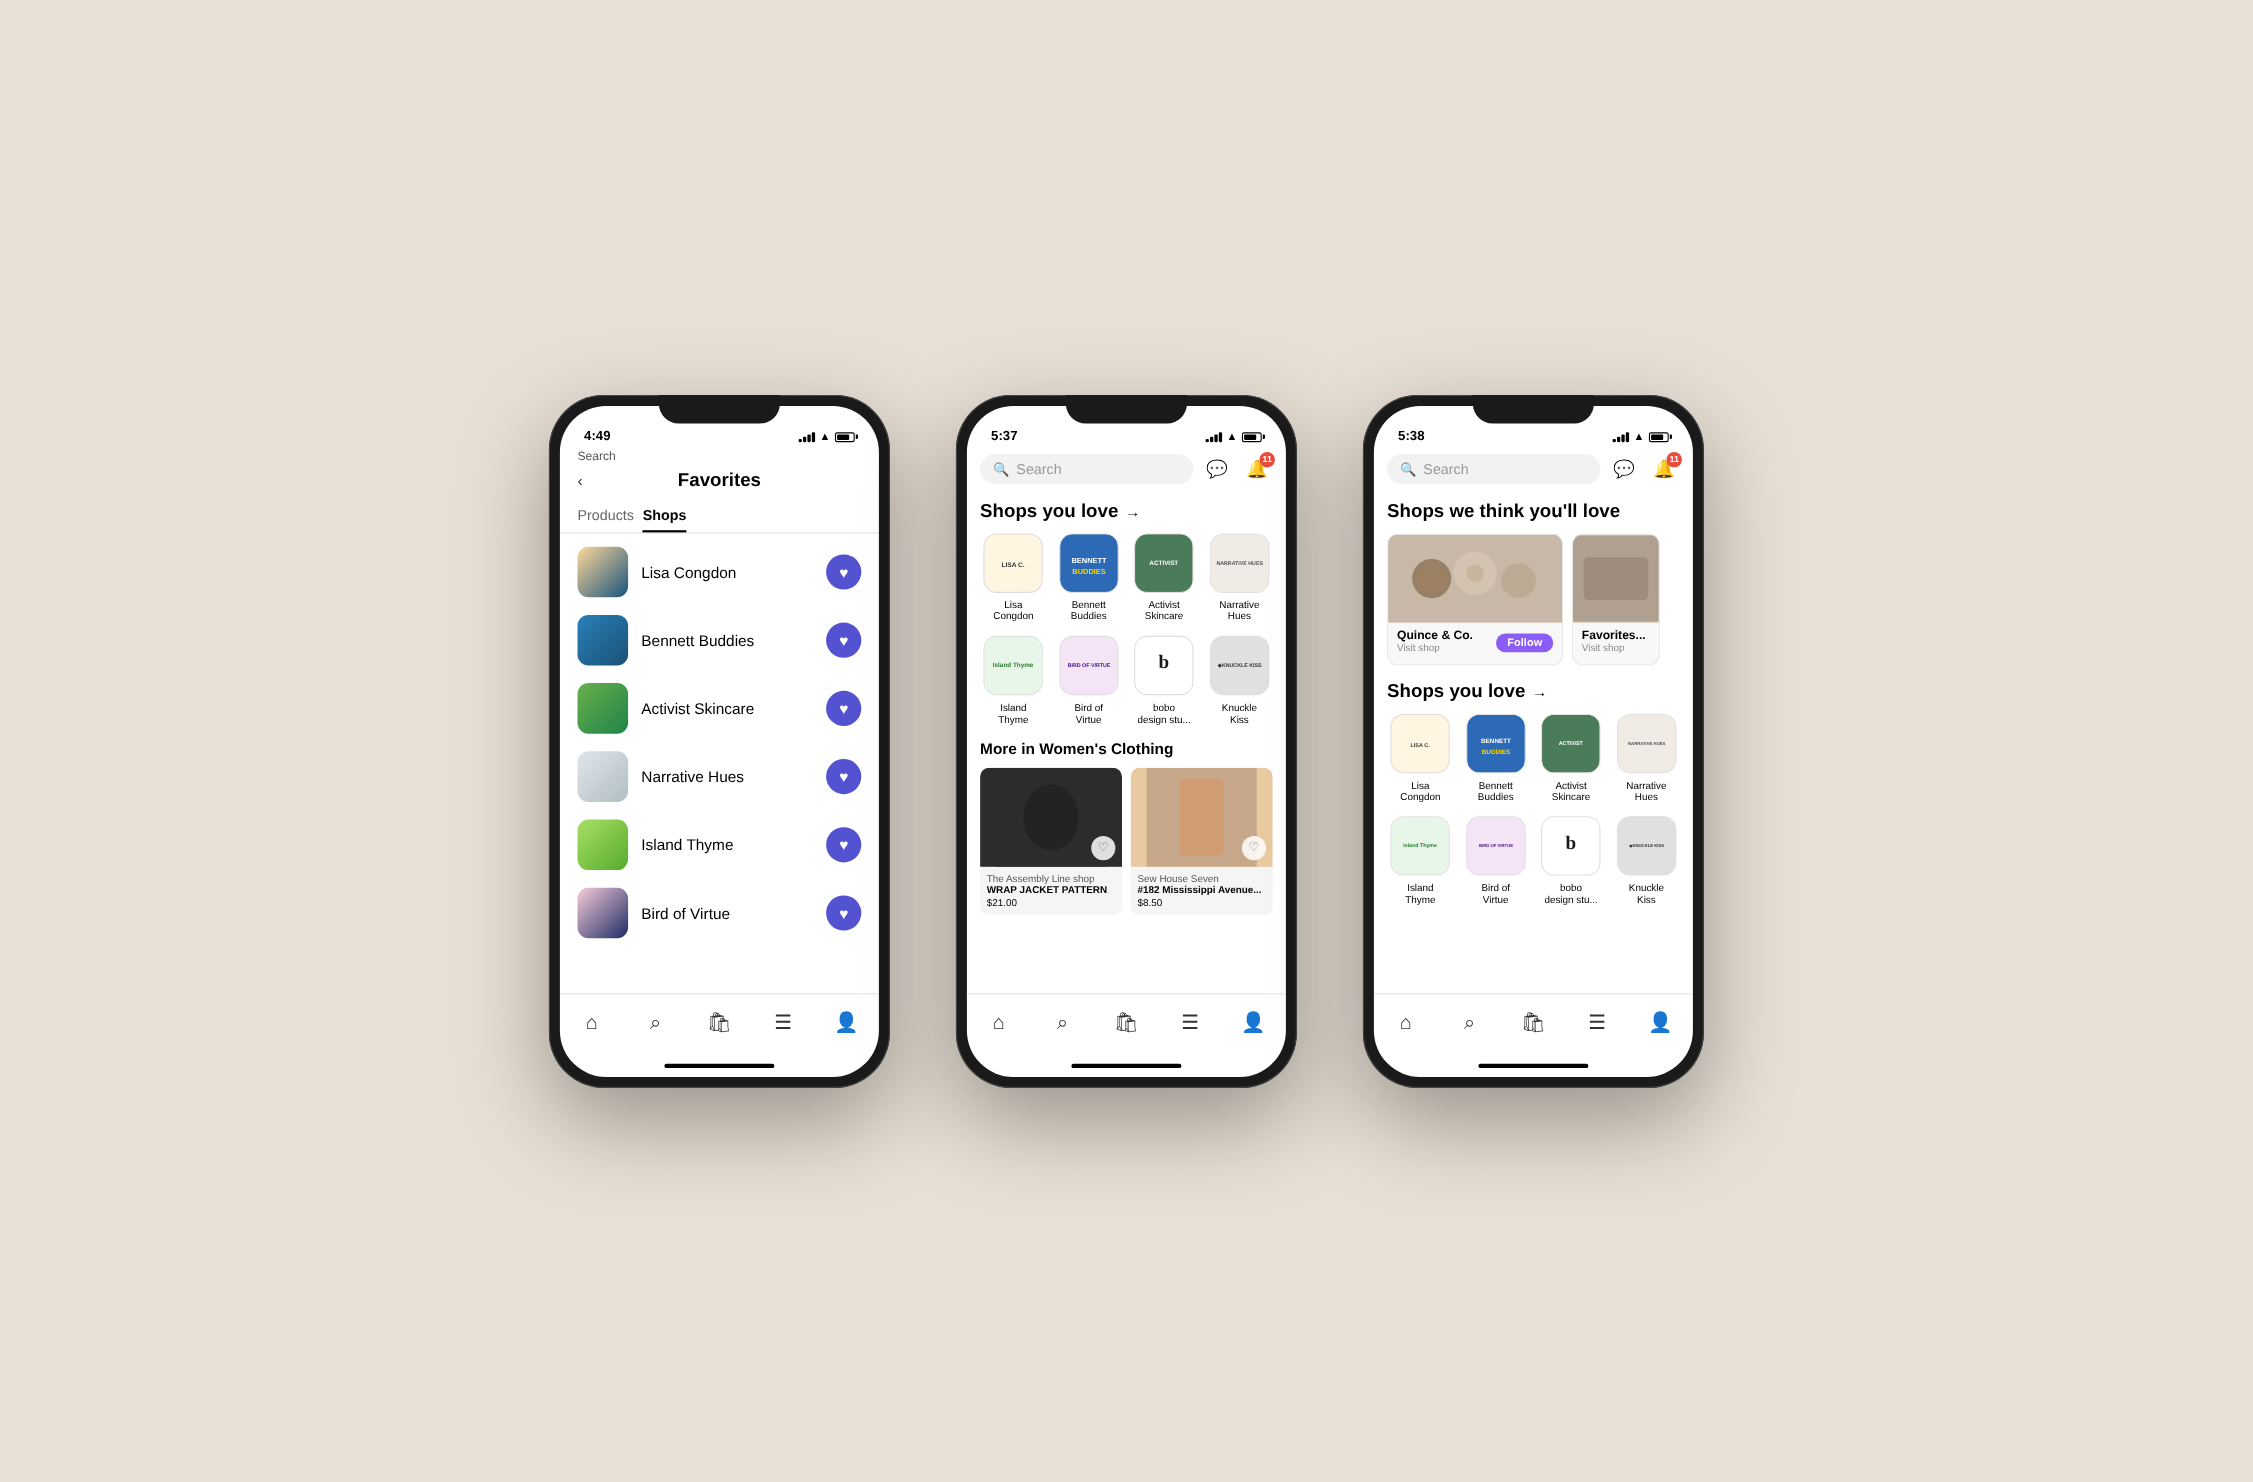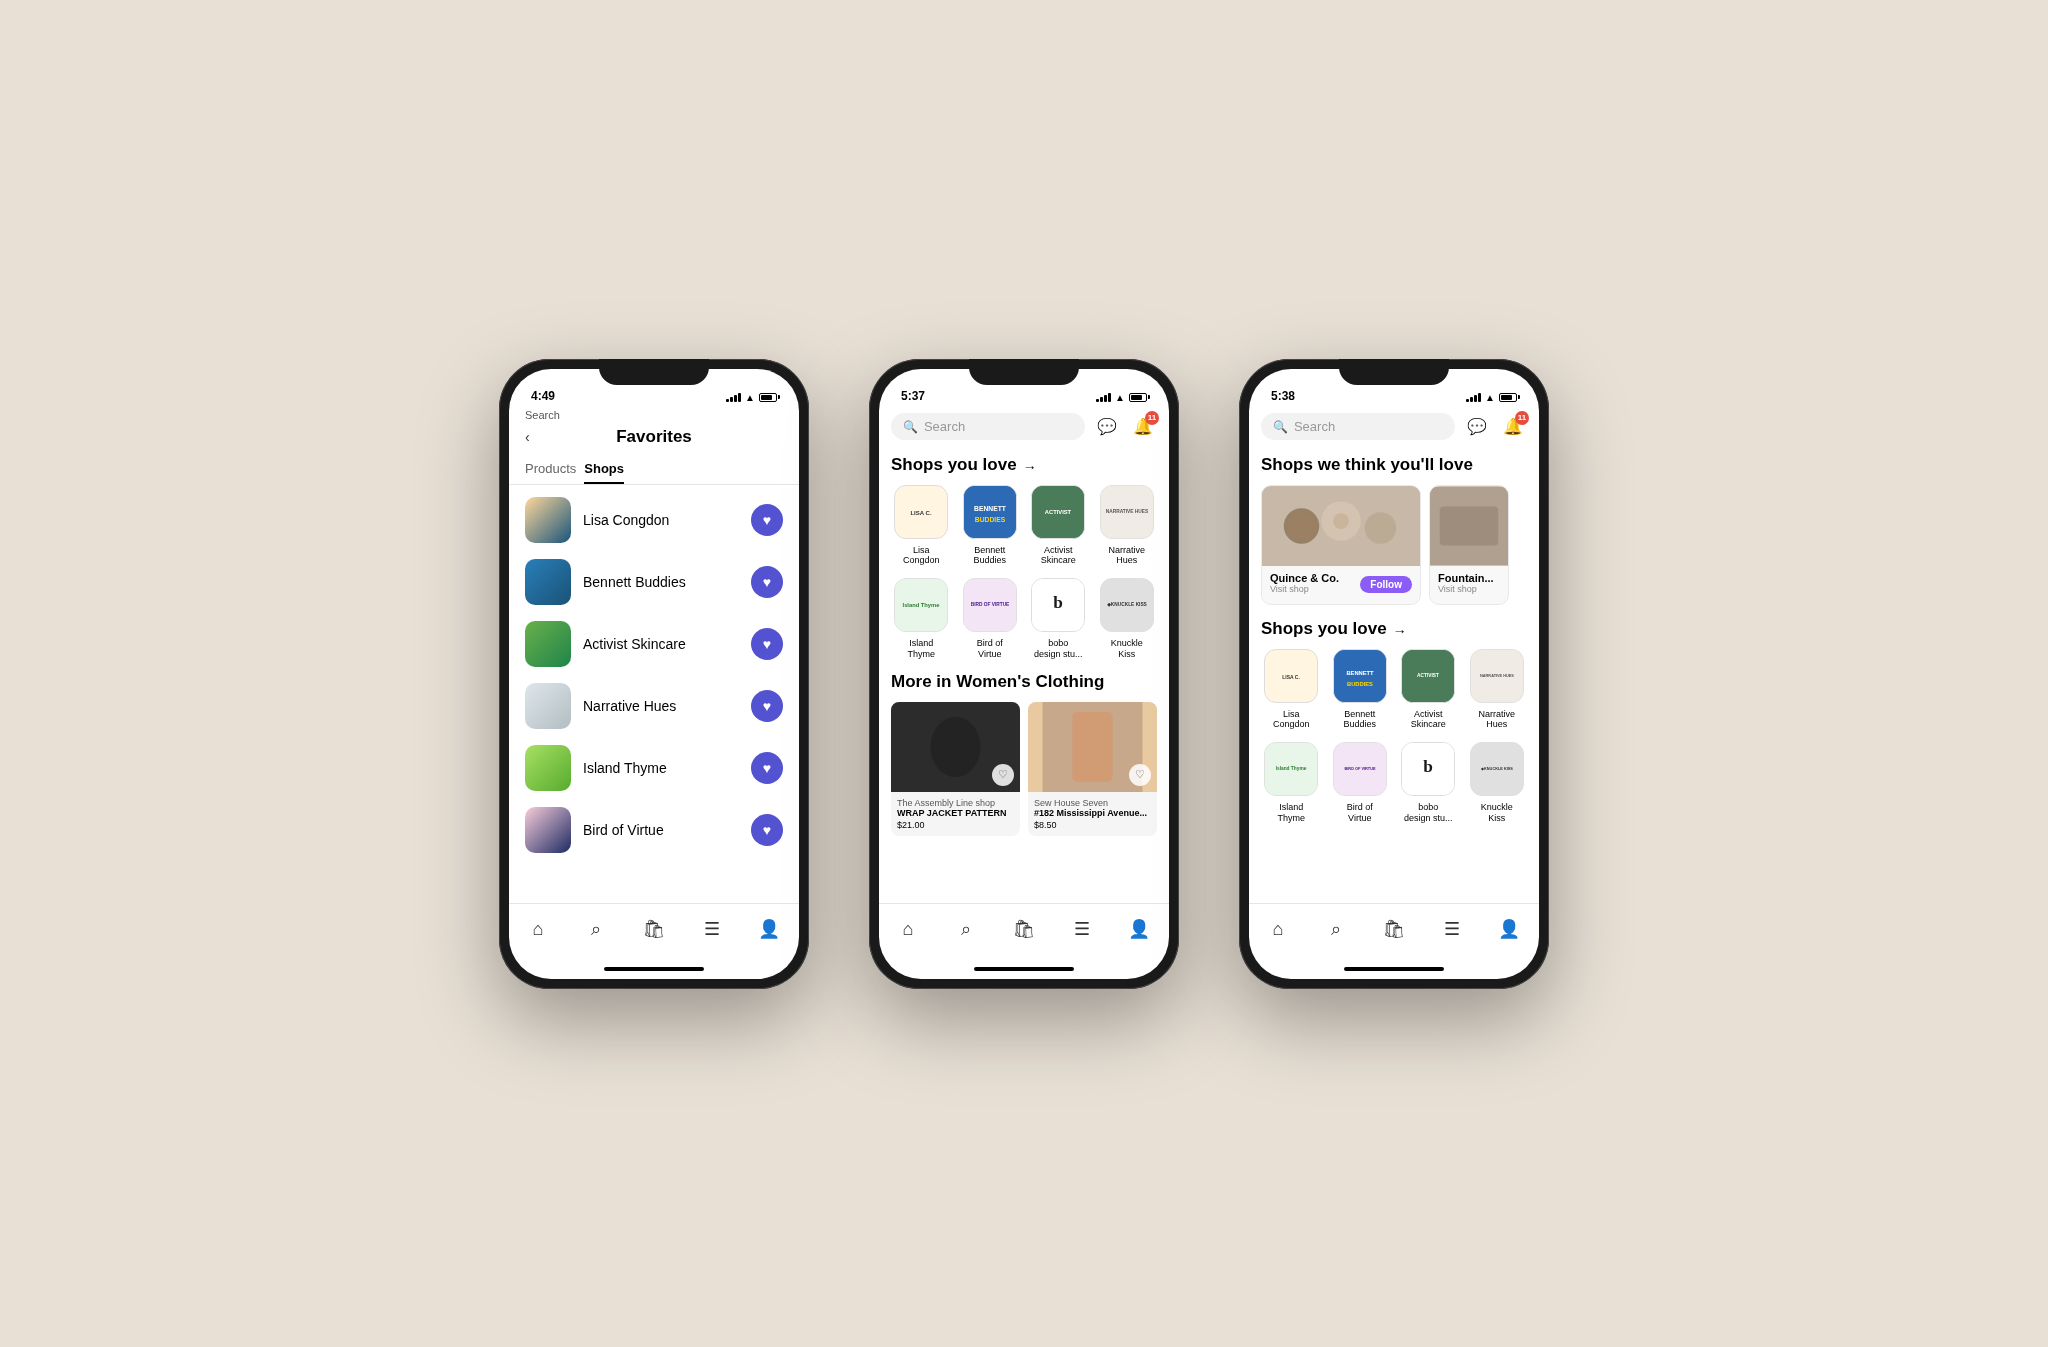--- a/index.html
+++ b/index.html
@@ -250,21 +250,21 @@
       justify-content: center;
       font-size: 7px;
       font-weight: 700;
       color: #333;
       text-align: center;
       overflow: hidden;
       border: 1px solid #e0e0e0;
     }
     .shop-name { font-size: 9px; text-align: center; color: #000; line-height: 1.2; }
     .more-section-title {
-      font-size: 17px;
+      font-size: 14px;
       font-weight: 700;
       margin: 8px 0 10px;
     }
     .product-grid { display: grid; grid-template-columns: 1fr 1fr; gap: 8px; }
     .product-card {
       background: #f5f5f5;
       border-radius: 8px;
       overflow: hidden;
     }
     .product-img {
@@ -694,21 +694,21 @@
           </div>
 
           <div class="recommend-card" style="width:80px; overflow:hidden;">
             <div class="recommend-img" style="background:#d0c0b0; height:80px;">
               <svg width="80" height="80" viewBox="0 0 80 80">
                 <rect width="80" height="80" fill="#b0a090"></rect>
                 <rect x="10" y="20" width="60" height="40" rx="4" fill="#9a8878" opacity="0.8"></rect>
               </svg>
             </div>
             <div class="recommend-info">
-              <div class="recommend-name">Fountain...</div>
+              <div class="recommend-name">Favorites...</div>
               <div class="recommend-sub">Visit shop</div>
             </div>
           </div>
         </div>
 
         <div class="section-title" style="margin-top:14px;">
           <span>Shops you love</span>
           <span class="arrow-link">→</span>
         </div>
 

